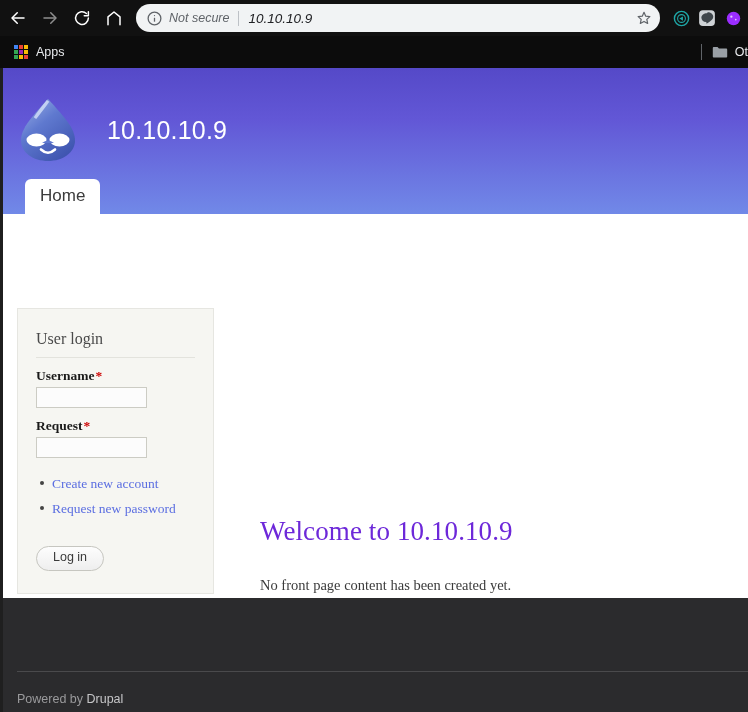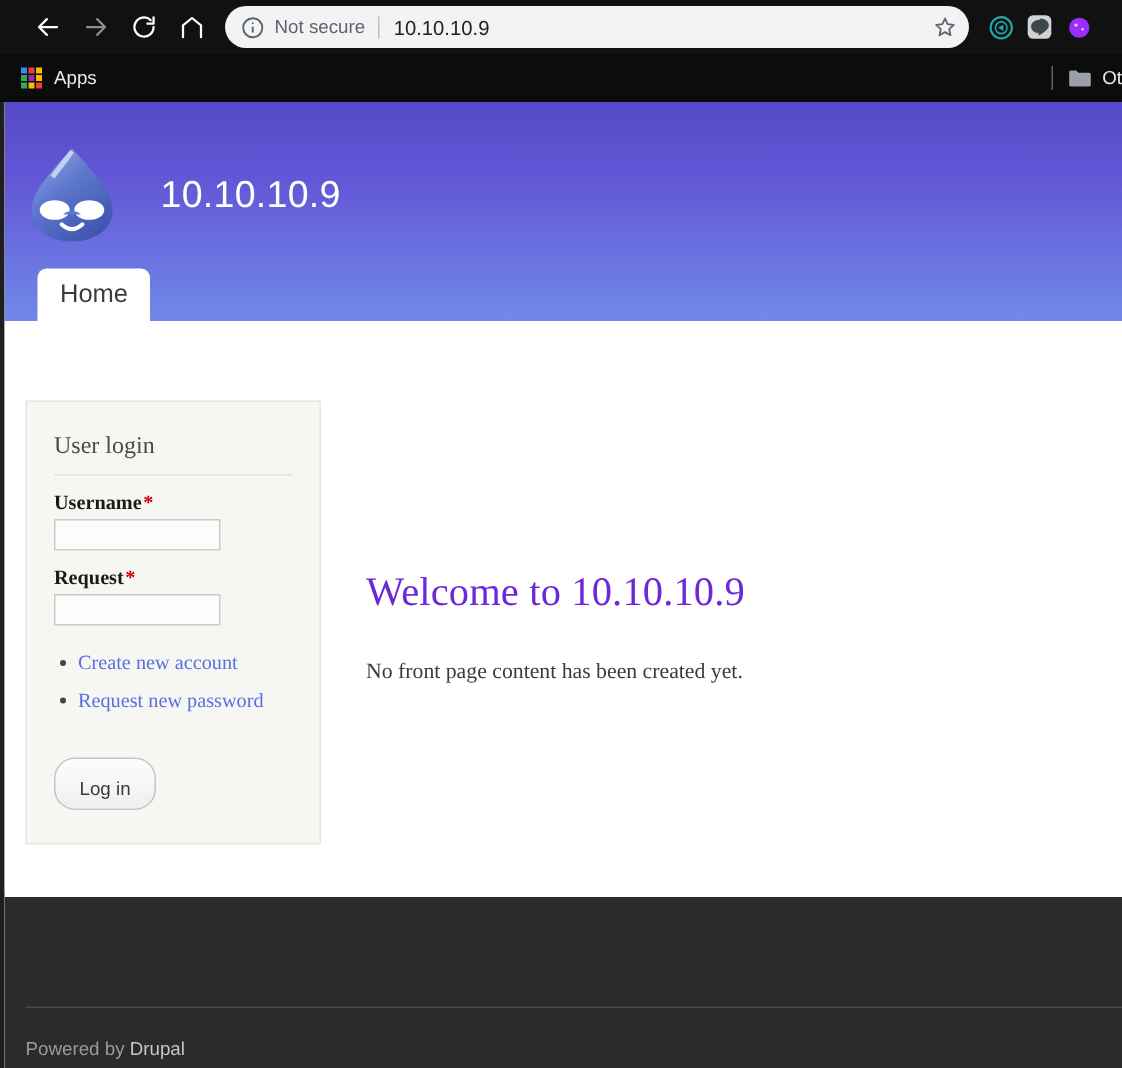--- a/index.html
+++ b/index.html
@@ -13,22 +13,23 @@
 
   
   .browser-chrome {
     width: 748px;
     background: #0c0c0c;
   }
   .toolbar {
     height: 36px;
     display: flex;
     align-items: center;
-    padding: 0 16px;
+    padding: 0 2px;
     background: #111111;
+    font-style: italic;
   }
   .nav-btn {
     width: 32px; height: 30px;
     display: flex; align-items: center; justify-content: center;
     flex: 0 0 auto;
     cursor: pointer;
   }
   .nav-btn svg { display: block; }
 
   .omnibox {
@@ -179,24 +180,25 @@
     border-radius: 6px 6px 0 0;
     padding: 7px 15px 8px 15px;
     font-size: 17px;
     color: #3b3b3b;
     line-height: 1.2;
     cursor: pointer;
   }
 
   .page-body {
     display: flex;
-    align-items: center;
+    align-items: flex-end;
     background: #ffffff;
     min-height: 380px;
     padding-top: 22px;
+    gap: 16px;
   }
   .sidebar {
     width: 211px;
     flex: 0 0 auto;
     padding-left: 14px;
   }
   .block-login {
     background: #f6f6f2;
     border: 1px solid #e6e6e1;
     padding: 16px 18px 22px 18px;
@@ -248,21 +250,21 @@
   .login-links a {
     font-family: "Liberation Serif", serif;
     font-size: 13.5px;
     color: #5b6ee1;
     text-decoration: none;
     cursor: pointer;
   }
   .btn-login {
     margin-top: 22px;
     display: inline-block;
-    padding: 13px 16px 6px 16px;
+    padding: 3px 16px 6px 16px;
     font-family: "Liberation Sans", sans-serif;
     font-size: 12.5px;
     color: #3a3a3a;
     background: linear-gradient(to bottom, #fdfdfd 0%, #eeeeee 100%);
     border: 1px solid #c6c6c0;
     border-radius: 14px;
     cursor: pointer;
   }
 
   .content-col {

